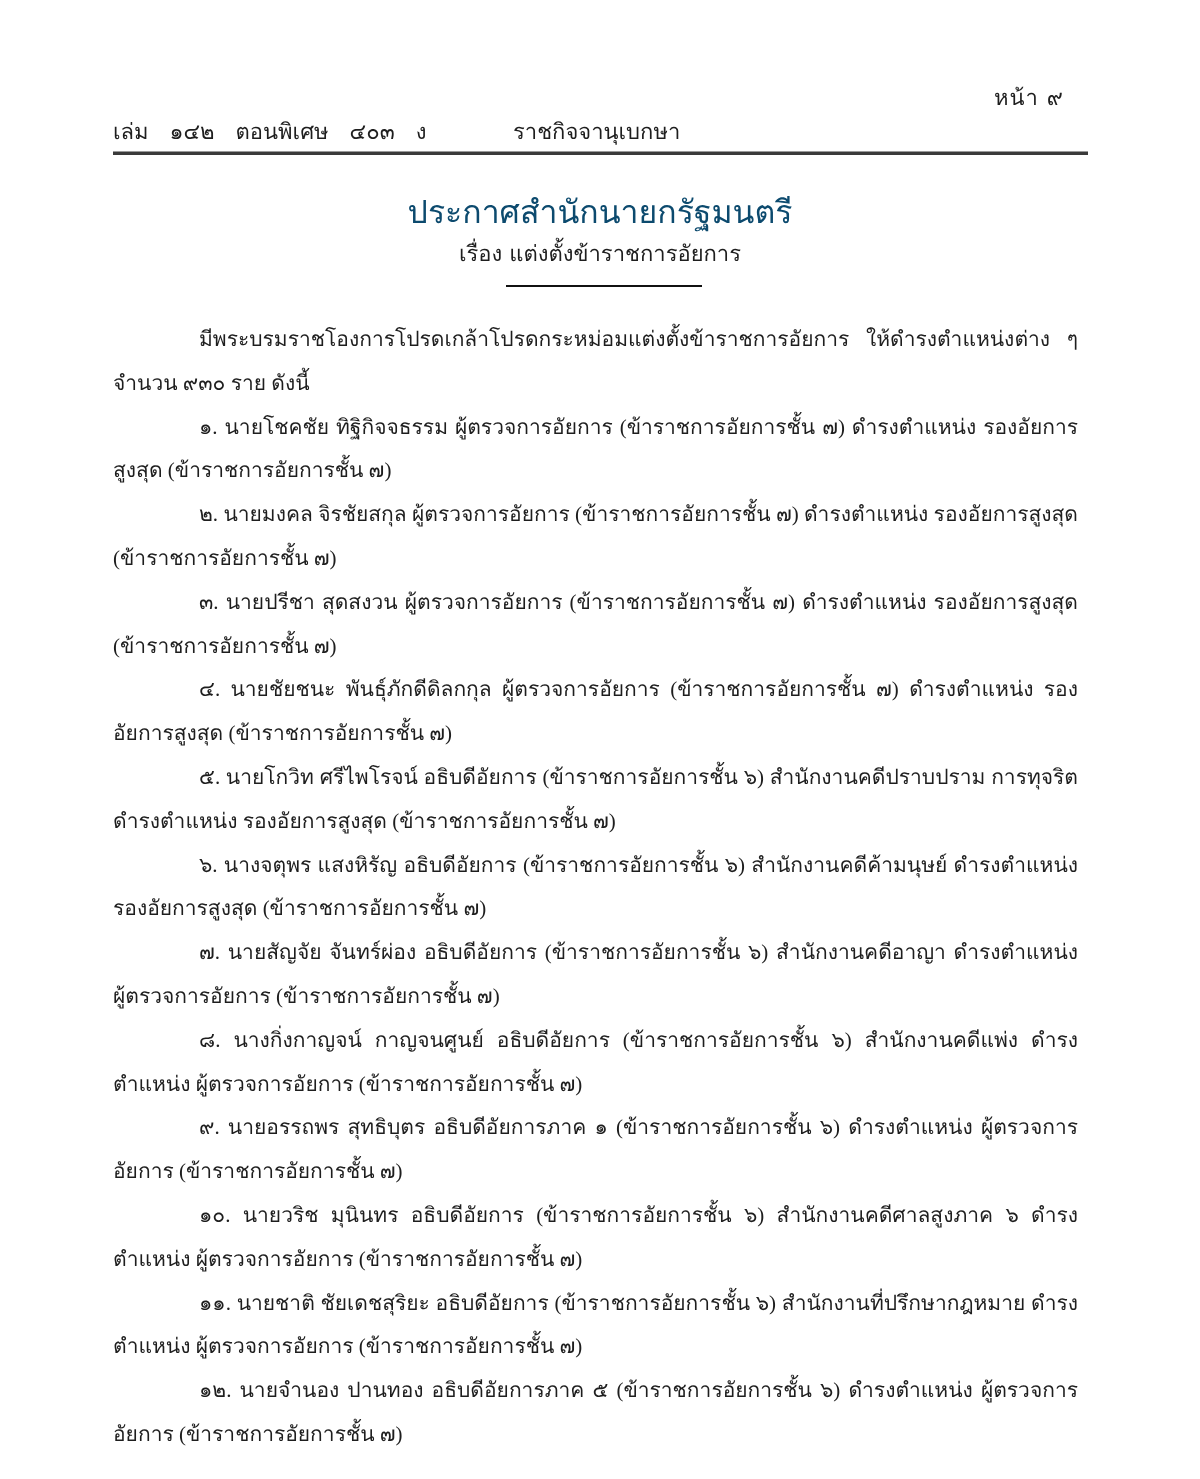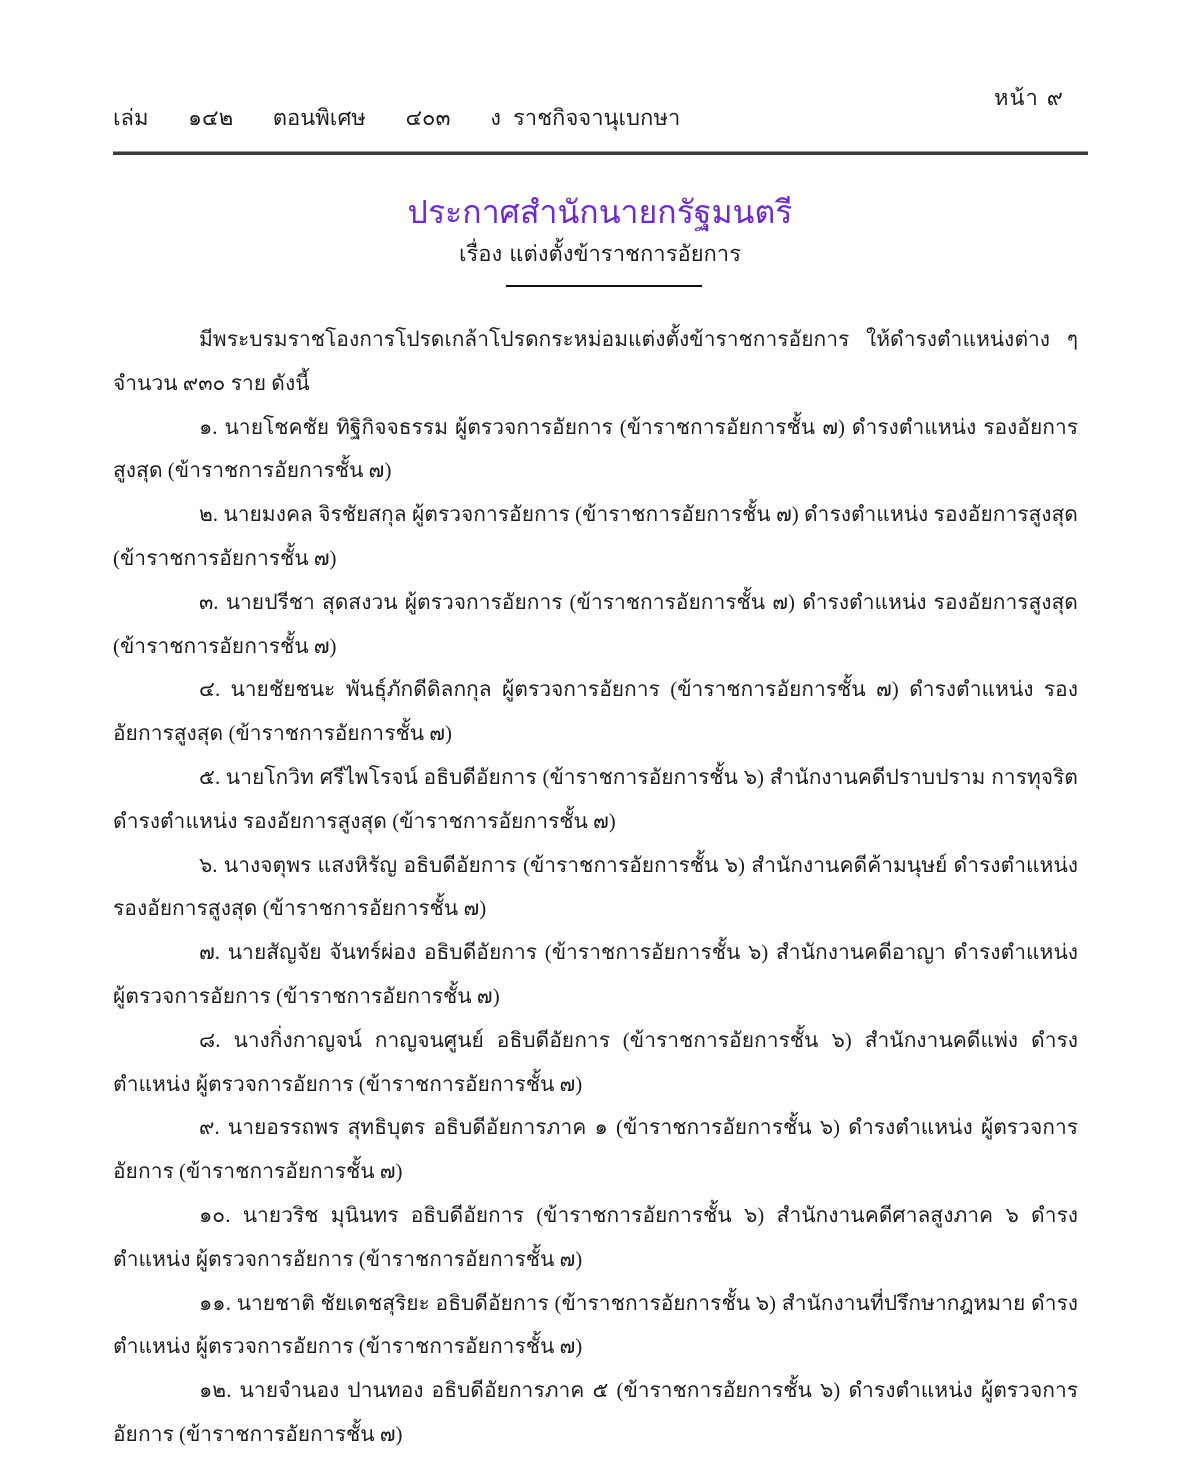--- a/index.html
+++ b/index.html
@@ -6,34 +6,33 @@
   body {
     width: 1200px; height: 1479px; overflow: hidden; position: relative;
     font-family: "DejaVu Sans", "Liberation Sans", sans-serif;
     color: #1e1e1e;
   }
   .page-number {
     position: absolute; left: 0; width: 1064px; top: 80px;
     text-align: right; font-size: 22px; letter-spacing: 1px;
   }
   .gazette-header {
-    position: absolute; left: 113px; width: 975px; top: 100px; height: 34px;
+    position: absolute; left: 113px; width: 975px; top: 114px; height: 34px;
     font-size: 22px;
-    font-family: Liberation Mono, monospace;
   }
   .gazette-header .left { position: absolute; left: 0; top: 0; white-space: pre; }
   .gazette-header .center { position: absolute; left: 400px; top: 0; white-space: pre; }
   .gazette-header .right { position: absolute; right: 0; top: 0; white-space: pre; }
   .header-rule {
     position: absolute; left: 113px; width: 975px; top: 151px; height: 3px;
     background: #3a3a3a; border-top: 1px solid #9a9a9a;
   }
   .doc-title {
     position: absolute; left: 0; width: 1200px; top: 186px;
-    text-align: center; font-size: 32px; color: #6d28d9;
+    text-align: center; font-size: 32px; color: #0c4a6e;
   }
   .doc-subject {
     position: absolute; left: 0; width: 1200px; top: 236px;
     text-align: center; font-size: 22px;
   }
   .title-rule {
     position: absolute; left: 506px; width: 196px; top: 285px; height: 2px; background: #111;
   }
   .body-text {
     position: absolute; left: 113px; width: 965px; top: 318px;

